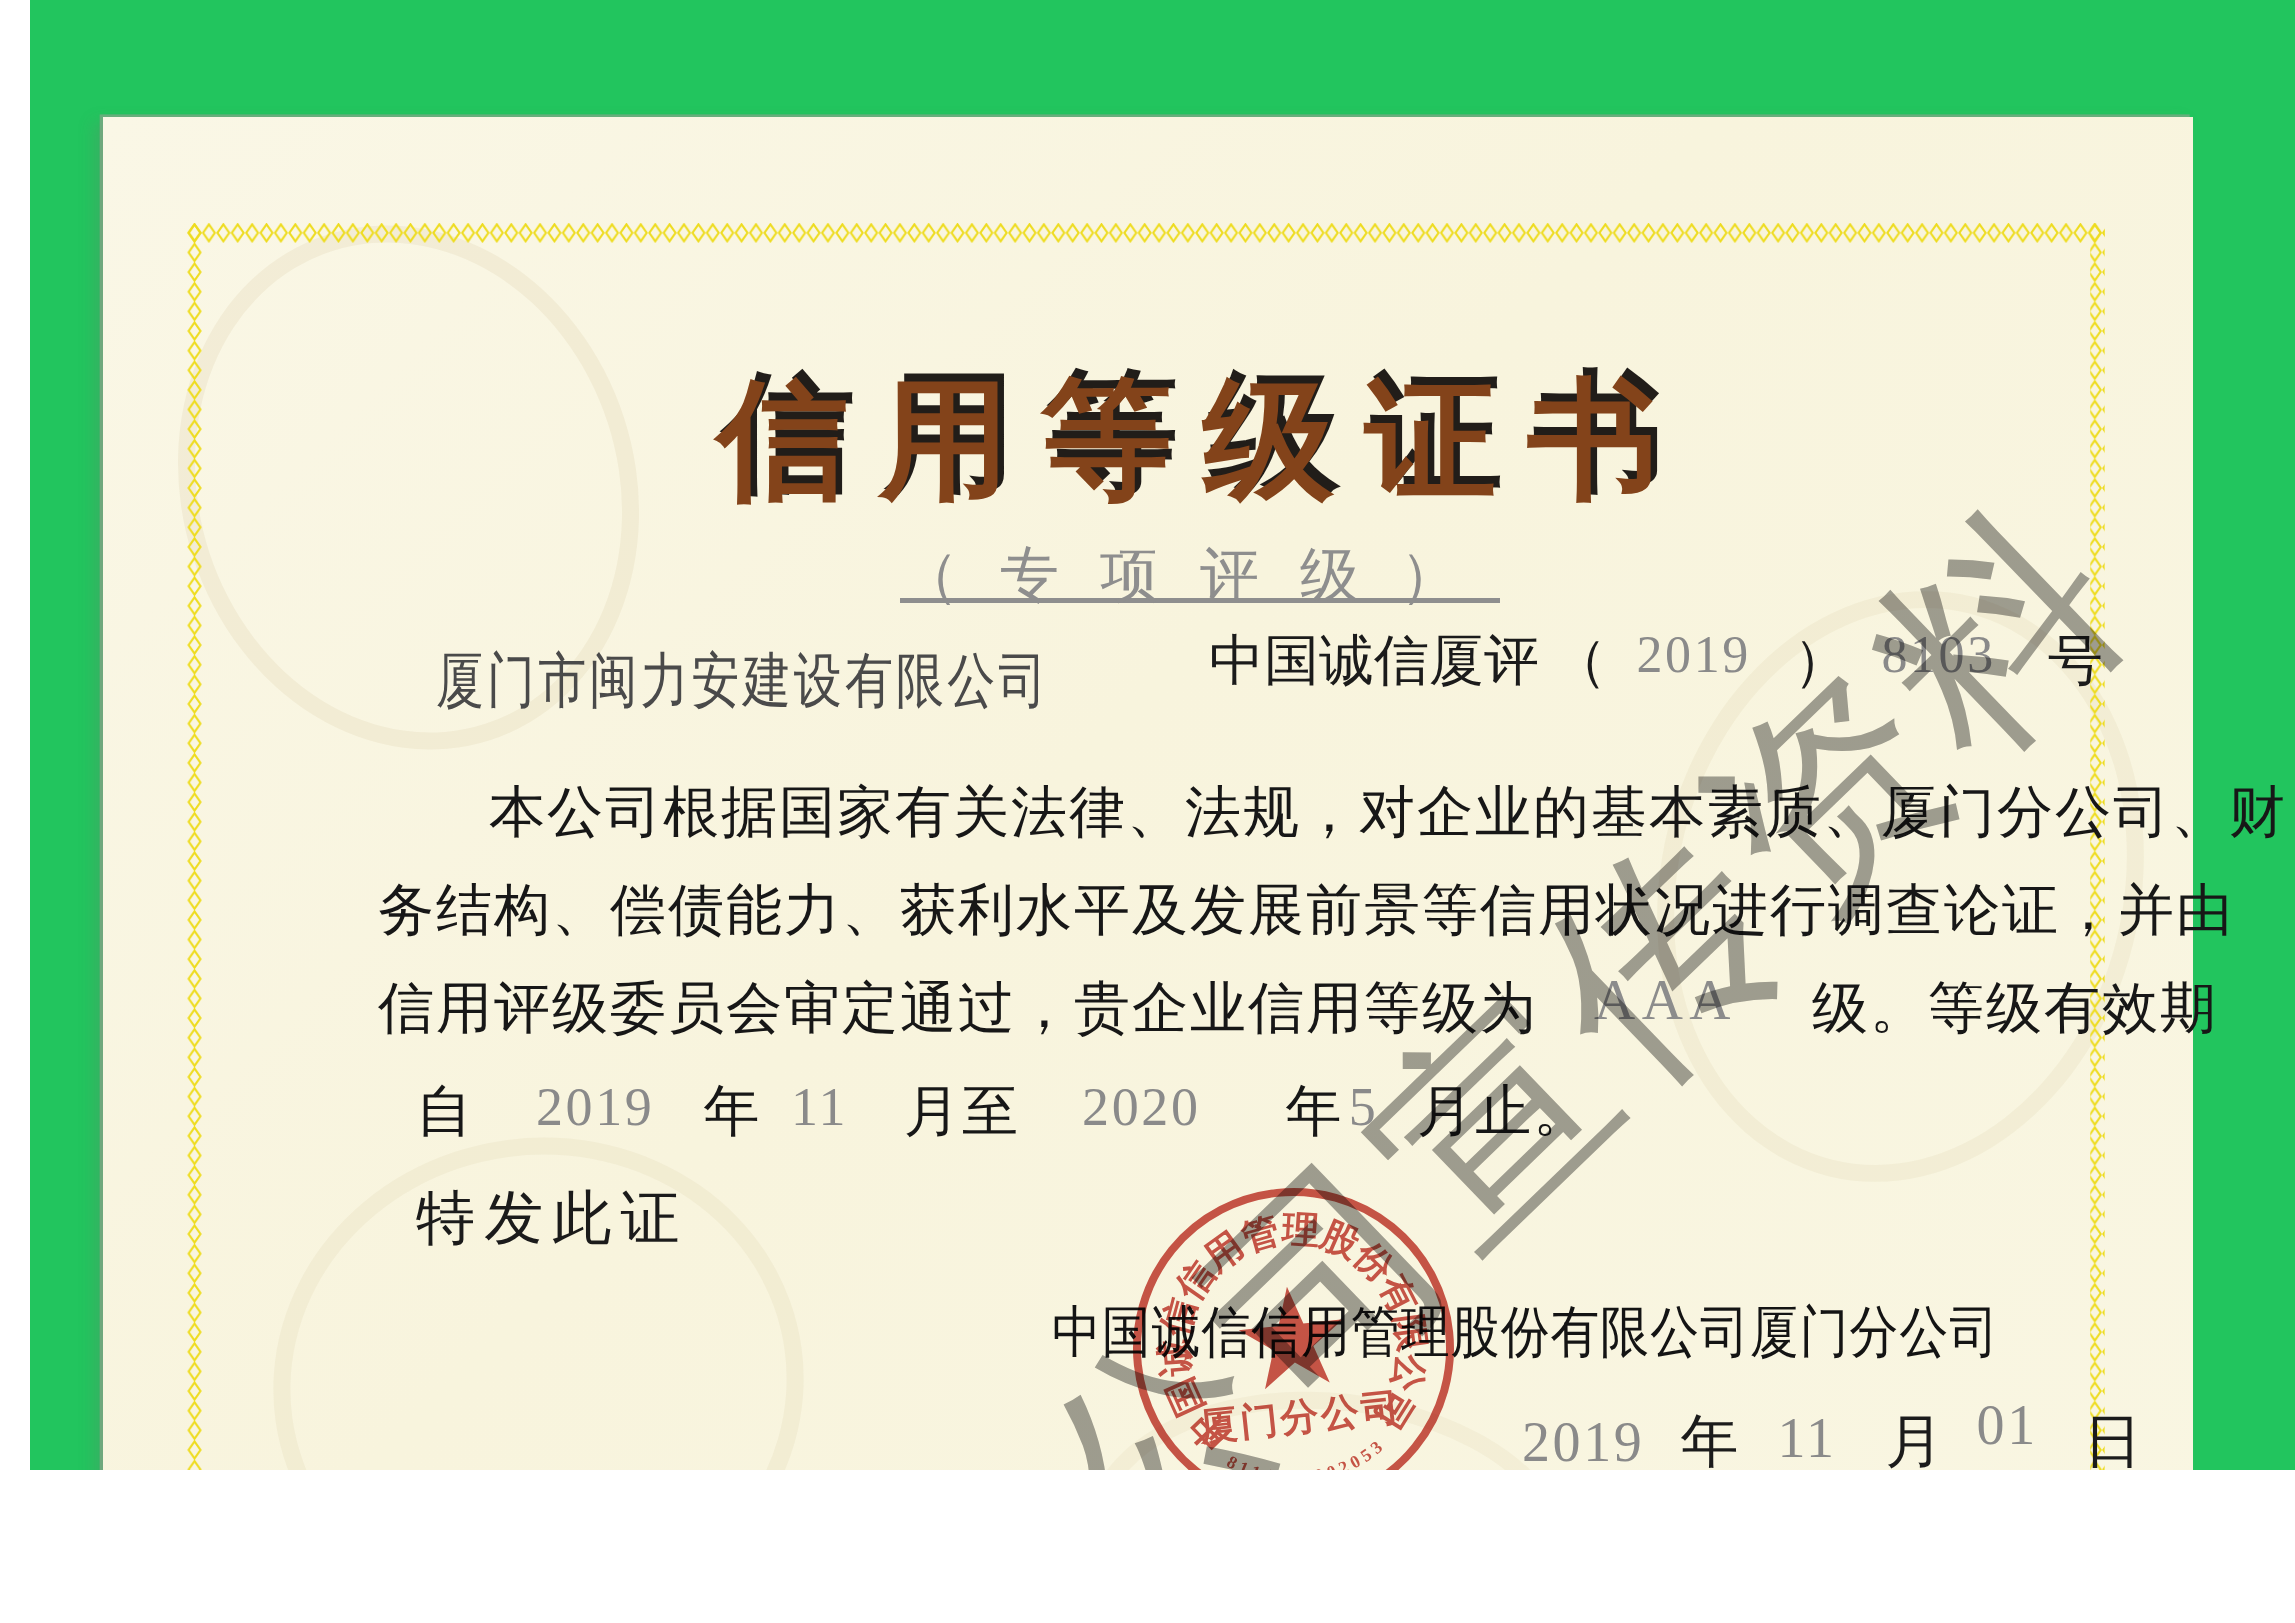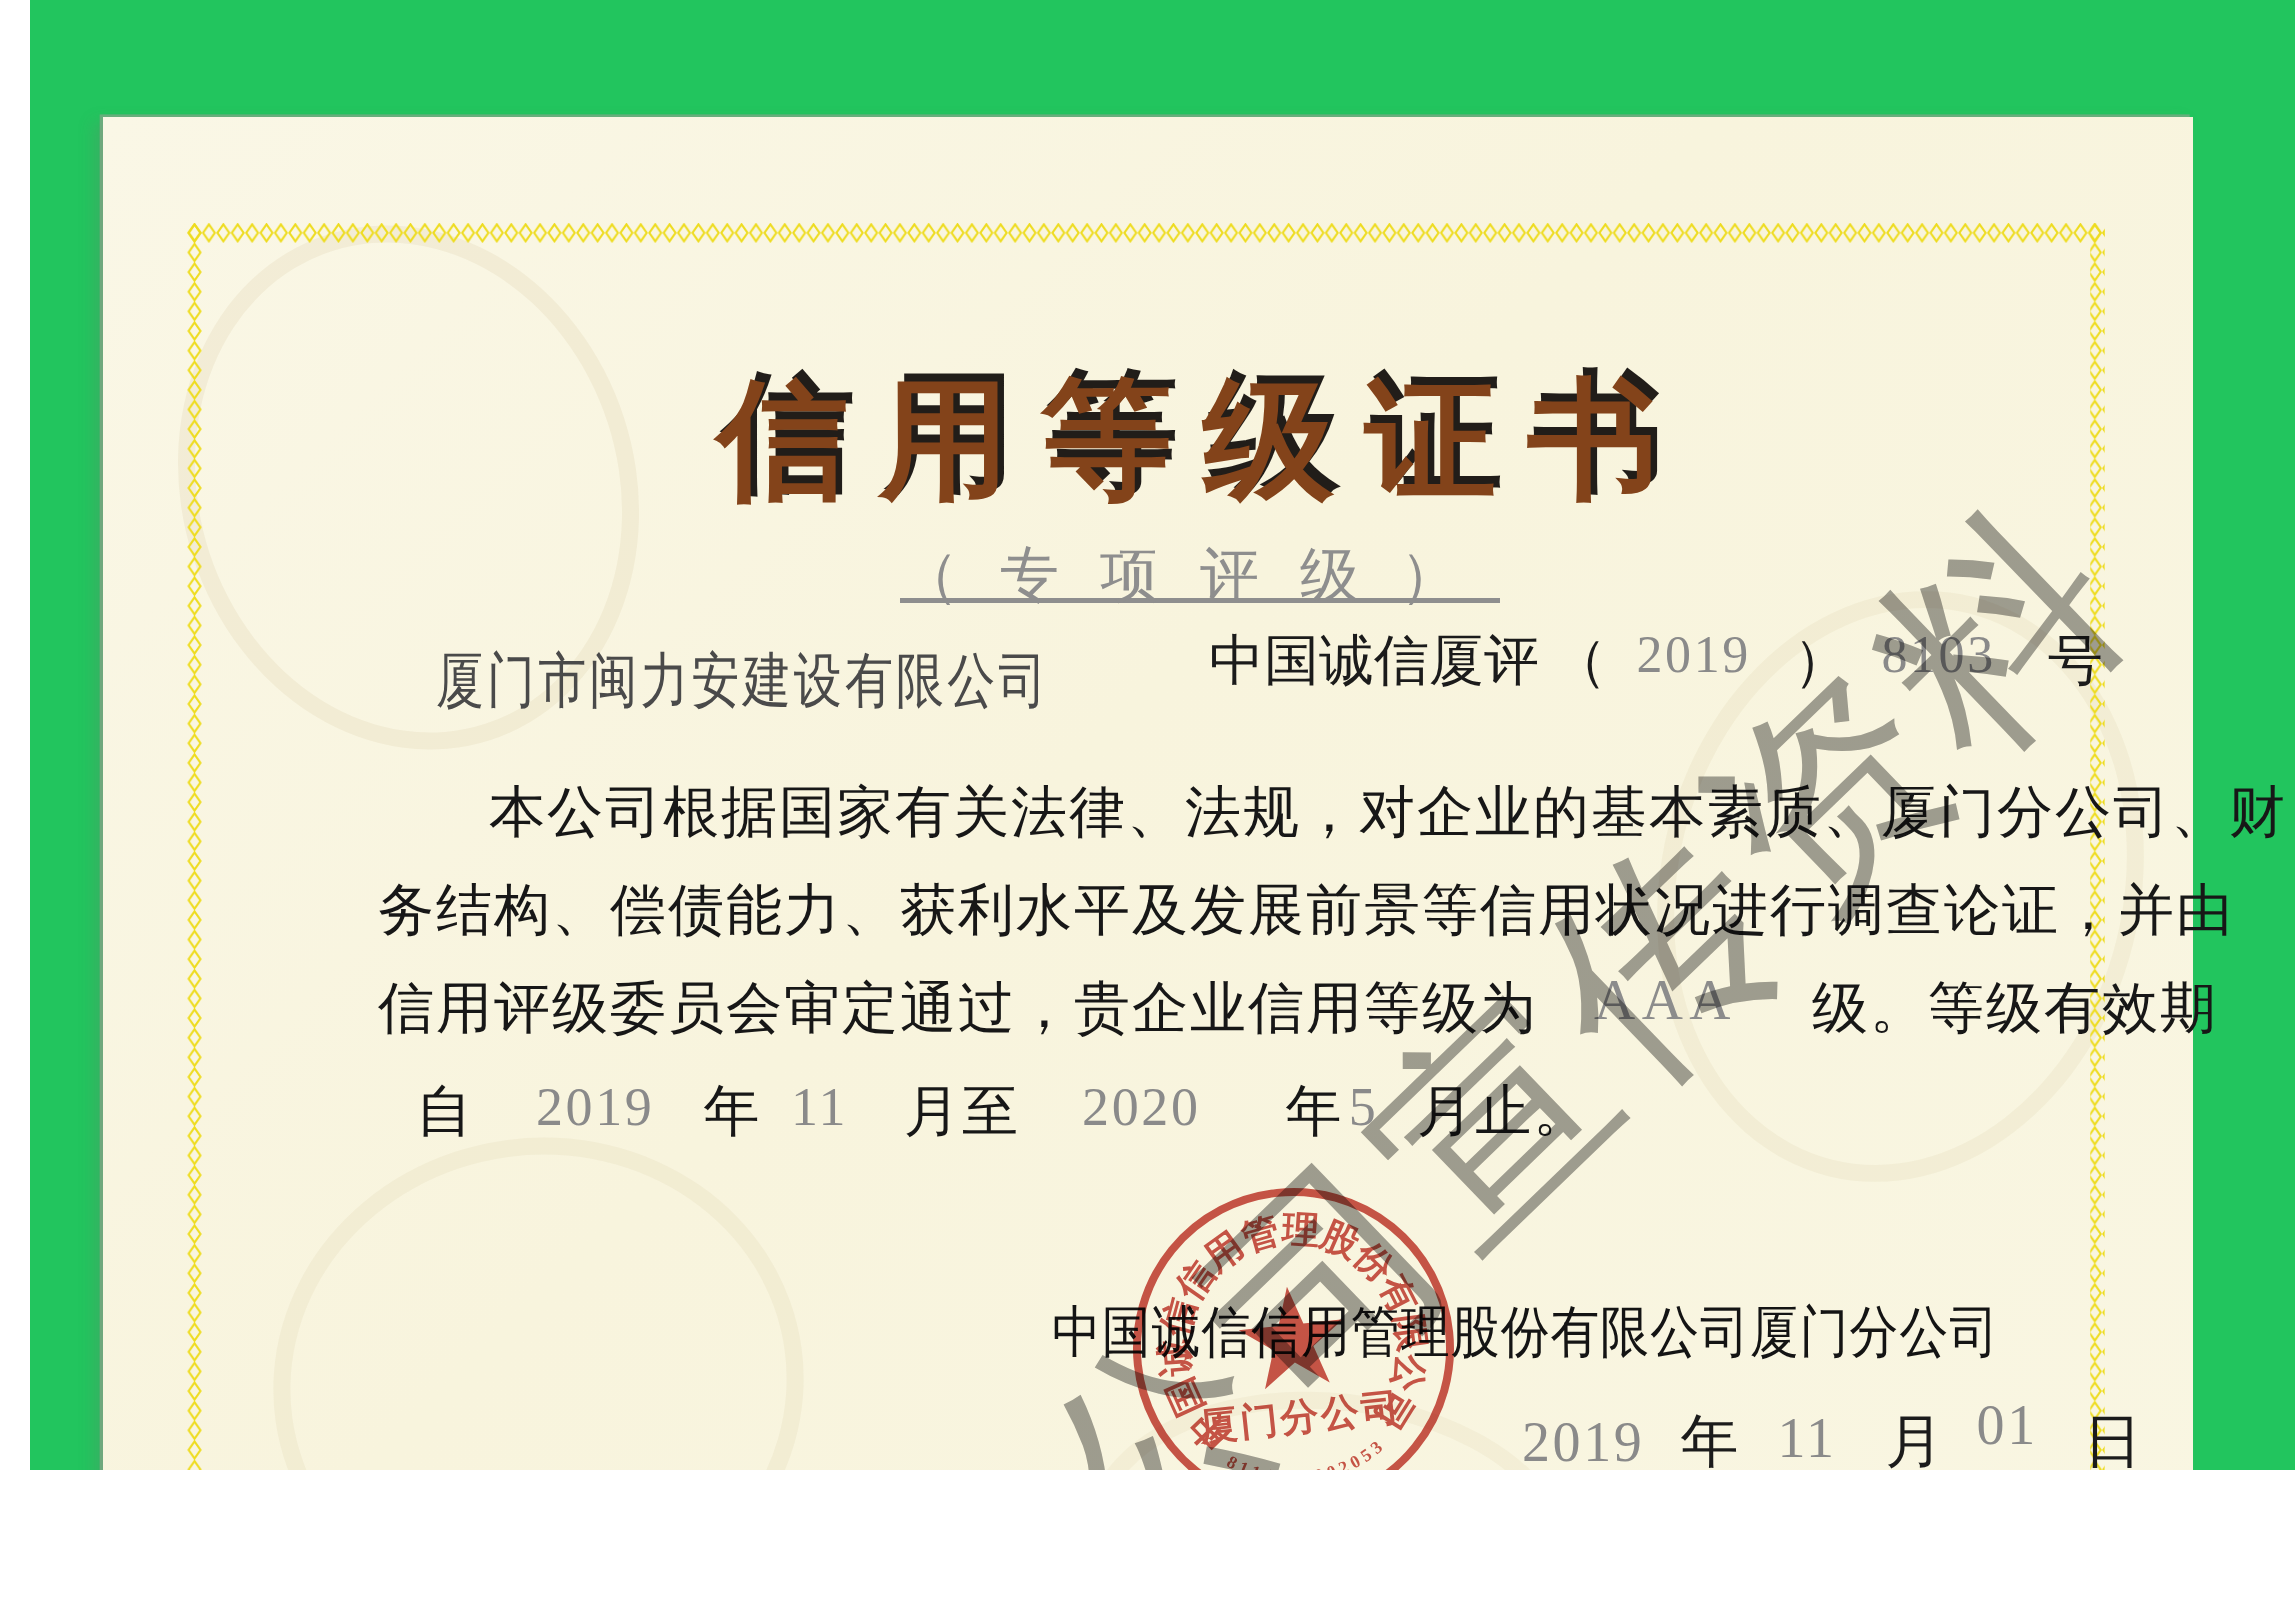--- a/index.html
+++ b/index.html
@@ -125,20 +125,21 @@
       <span class="val gv y1">2019</span>
       <span class="n1">年</span>
       <span class="val gv m1">11</span>
       <span class="yz">月至</span>
       <span class="val gv y2">2020</span>
       <span class="n2">年</span>
       <span class="val gv m2">5</span>
       <span class="end">月止。</span>
     </div>
 
+    <div class="issue-note">特发此证</div>
 
     <div class="issuer">中国诚信信用管理股份有限公司厦门分公司</div>
 
     <div class="dateline">
       <span class="val gv">2019</span>
       <span class="yl">年</span>
       <span class="val gv mm">11</span>
       <span class="ml">月</span>
       <span class="val gv dd">01</span>
       <span class="dl">日</span>

